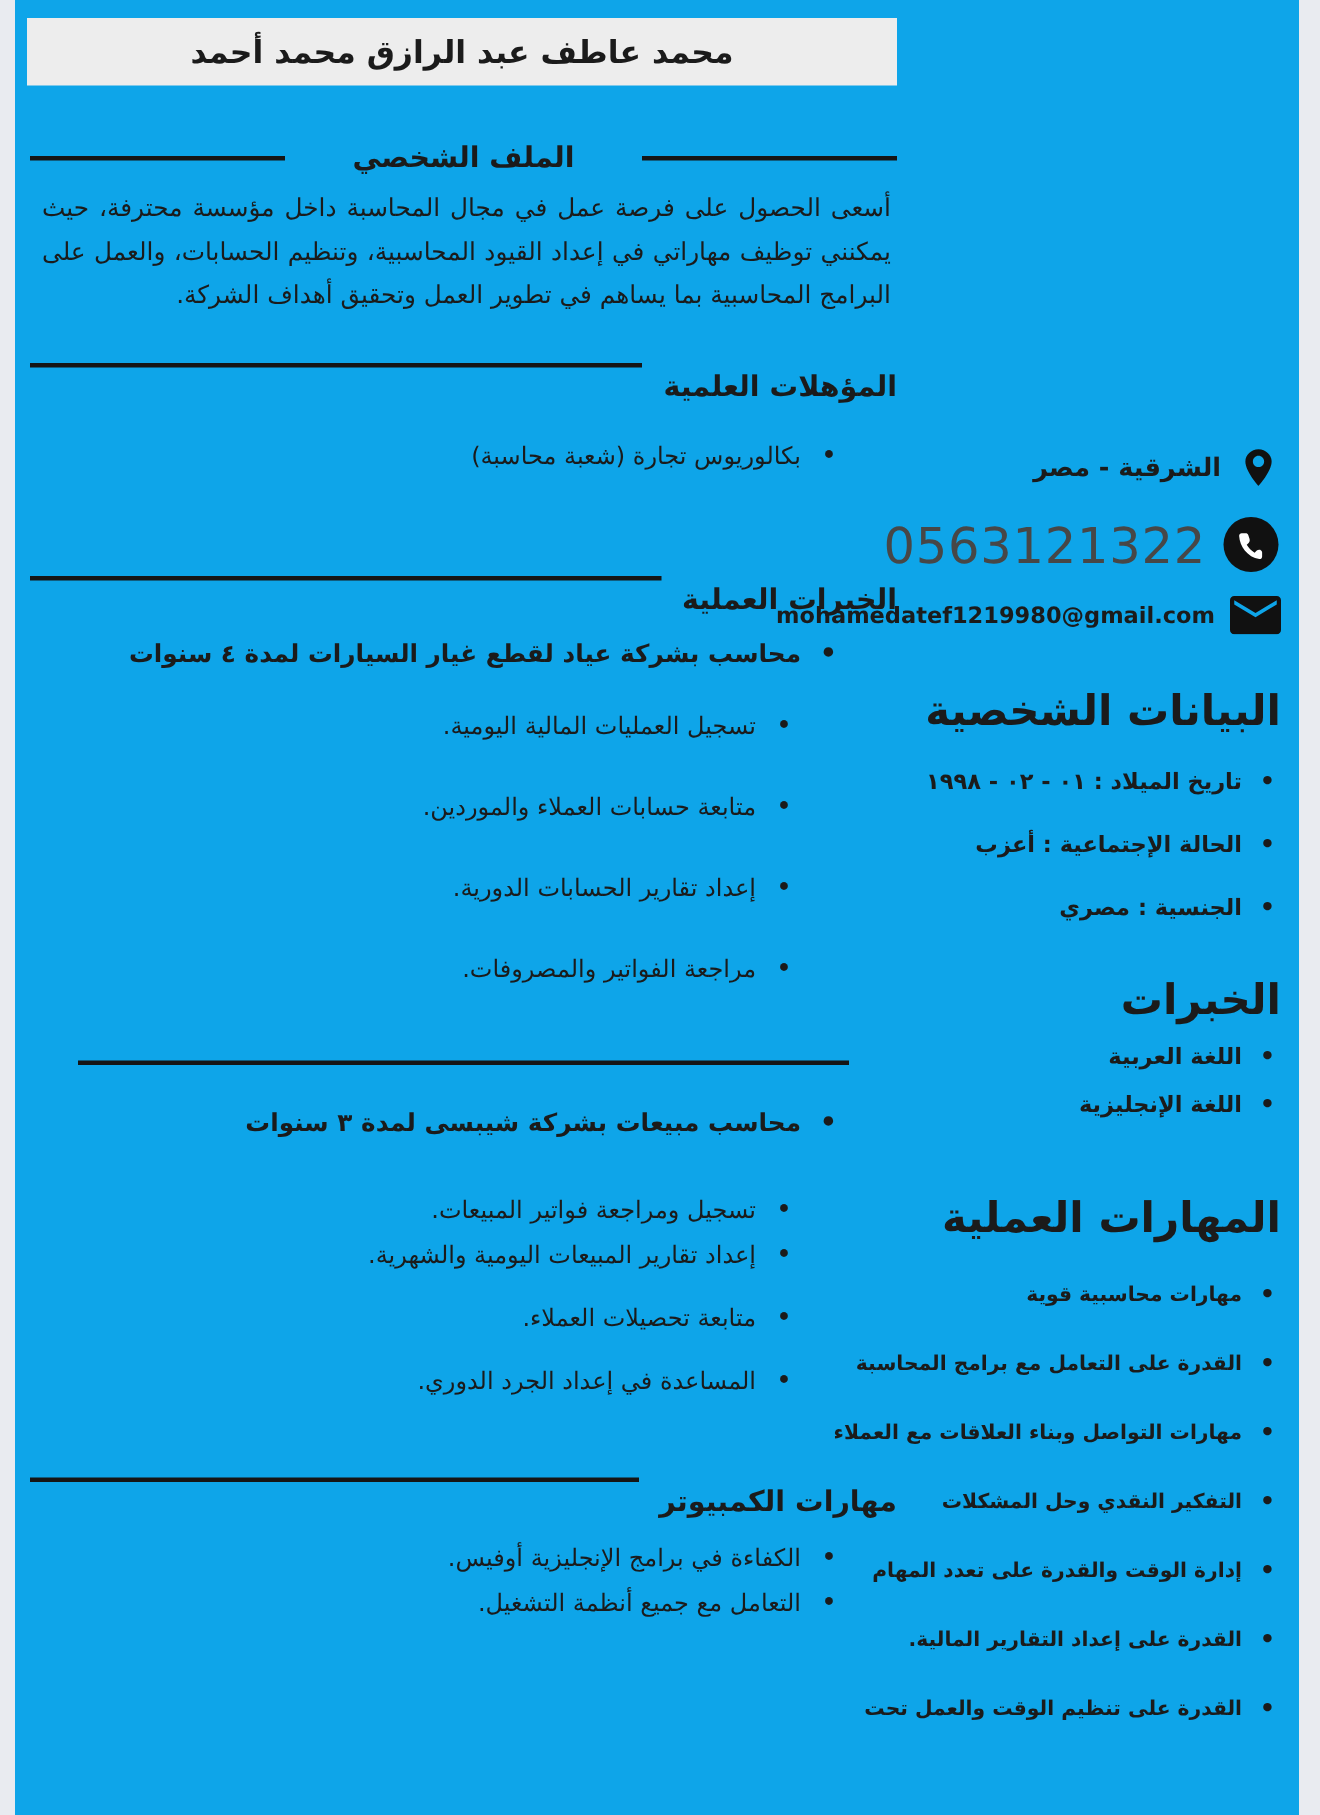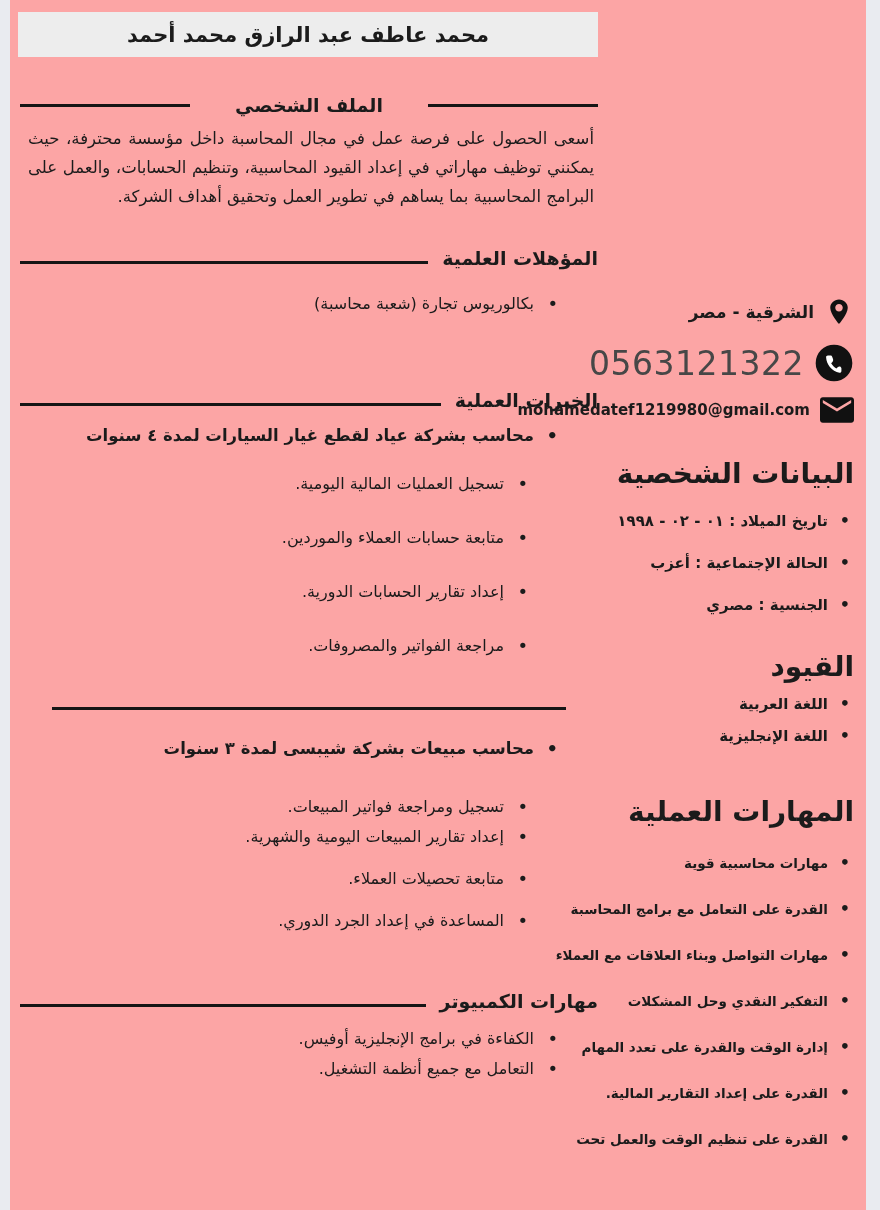--- a/index.html
+++ b/index.html
@@ -6,21 +6,21 @@
   body{
     width:880px;height:1210px;
     background:#e9ebf0;
     font-family:"DejaVu Sans", sans-serif;
     color:#1b1b1b;
     position:relative;
     overflow:hidden;
   }
   .paper{
     position:absolute;top:0;left:10px;width:856px;height:1210px;
-    background:#fca5a5;
+    background:#0ea5e9;
   }
   
   .name-band{
     position:absolute;top:12px;left:8px;width:580px;height:45px;
     background:#ededed;
     display:flex;align-items:center;justify-content:center;
   }
   .name-band .nm{font-size:21px;font-weight:bold;direction:rtl;}
   
   .main-col{
@@ -32,21 +32,21 @@
     direction:rtl;text-align:right;
   }
   
   .sec-center{
     display:flex;align-items:center;direction:rtl;
     margin:34px 0 6px 0;
   }
   .sec-center .ln{flex:1;height:3px;background:#151515;}
   .sec-center .t{font-size:19px;font-weight:bold;margin:0 45px;}
   .sec-right{
-    display:flex;align-items:flex-end;direction:rtl;gap:14px;
+    display:flex;align-items:flex-start;direction:rtl;gap:14px;
     margin-top:0;
   }
   .sec-right .t{font-size:19px;font-weight:bold;white-space:nowrap;}
   .sec-right .ln{flex:1;height:3px;background:#151515;transform:translateY(-5px);}
   
   .profile-p{
     font-size:16.5px;line-height:29px;text-align:justify;
     margin:8px 4px 0 8px;
   }
   
@@ -180,21 +180,21 @@
     </div>
 
     <div class="sect-gap">
       <div class="side-h">البيانات الشخصية</div>
       <div class="s-item">تاريخ الميلاد : ٠١ - ٠٢ - ١٩٩٨</div>
       <div class="s-item">الحالة الإجتماعية : أعزب</div>
       <div class="s-item">الجنسية : مصري</div>
     </div>
 
     <div class="sect-gap lang">
-      <div class="side-h" style="margin-bottom:4px;">القيود</div>
+      <div class="side-h" style="margin-bottom:4px;">الخبرات</div>
       <div class="s-item">اللغة العربية</div>
       <div class="s-item">اللغة الإنجليزية</div>
     </div>
 
     <div class="skills-gap skills">
       <div class="side-h" style="margin-bottom:2px;">المهارات العملية</div>
       <div class="s-item">مهارات محاسبية قوية</div>
       <div class="s-item">القدرة على التعامل مع برامج المحاسبة</div>
       <div class="s-item">مهارات التواصل وبناء العلاقات مع العملاء</div>
       <div class="s-item">التفكير النقدي وحل المشكلات</div>

